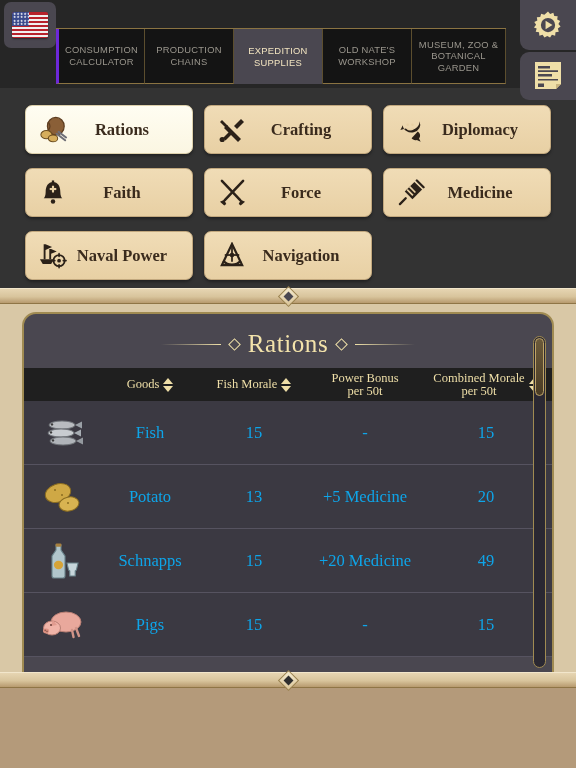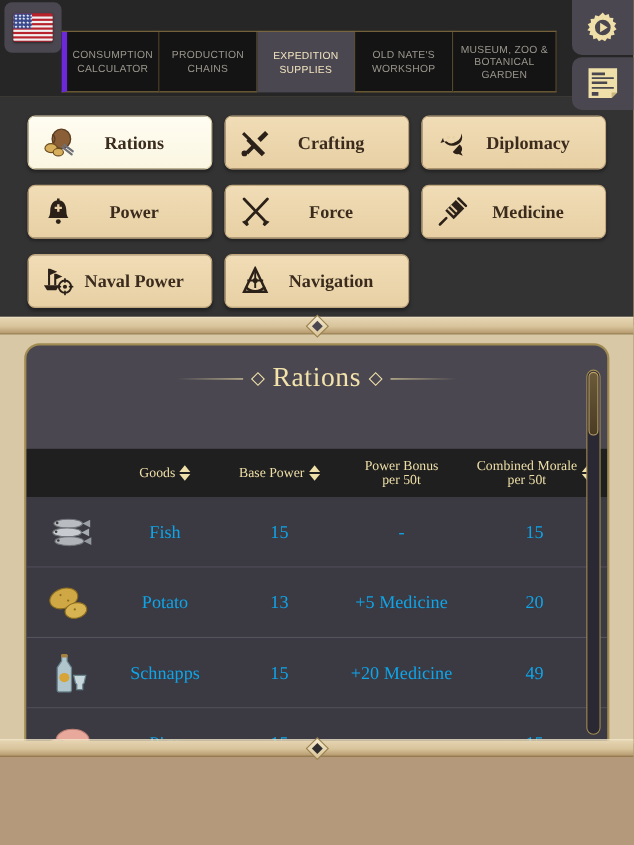--- a/index.html
+++ b/index.html
@@ -76,21 +76,21 @@
     justify-content: center;
     text-align: center;
     font-size: 9.4px;
     line-height: 11.6px;
     letter-spacing: .25px;
     color: #9a968d;
     padding: 0 3px;
     cursor: pointer;
     font-family: "Liberation Sans", sans-serif;
   }
-  .tab:first-child { border-left: 5px solid #6d28d9; }
+  .tab:first-child { border-left: 3px solid #6d28d9; }
   .tab.active {
     background: #4a4750;
     color: #f2e4c0;
     border-bottom: none;
   }
   .tab.wide { width: 94px; }
 
   
   .rail {
     position: absolute;
@@ -237,26 +237,25 @@
   .ttl-text {
     font-family: "Liberation Serif", serif;
     font-size: 25px;
     color: #f3e3ab;
     letter-spacing: .6px;
   }
 
   
   .thead {
     background: #1f1f1f;
-    height: 44px;
+    height: 33px;
     display: flex;
     align-items: flex-start;
     color: #efdfa8;
     font-family: "Liberation Serif", serif;
-    margin-top: 40px;
   }
   .th {
     display: flex;
     align-items: center;
     justify-content: center;
     gap: 4px;
     font-size: 12.5px;
     line-height: 13px;
     text-align: center;
     cursor: pointer;
@@ -427,21 +426,21 @@
     <div class="cat-btn">
       <span class="cat-ico">
         <svg width="24" height="27" viewBox="0 0 24 28">
           <path d="M10.8 1.5h2.4v3h-2.4z" fill="#2b2118"></path>
           <path d="M12 3.2c5 0 7.6 4.4 7.6 10.2 0 3.6 1 5.6 2 6.6H2.4c1-1 2-3 2-6.6C4.4 7.6 7 3.2 12 3.2z" fill="#2b2118"></path>
           <path d="M10.9 7h2.2v7h-2.2z" fill="#e8d0a4"></path>
           <path d="M8.6 9.3h6.8v2.2H8.6z" fill="#e8d0a4"></path>
           <circle cx="12" cy="23.3" r="2.3" fill="#2b2118"></circle>
         </svg>
       </span>
-      <span class="cat-label">Power</span>
+      <span class="cat-label">Faith</span>
     </div>
 
     <div class="cat-btn">
       <span class="cat-ico">
         <svg width="27" height="27" viewBox="0 0 28 28">
           <path d="M3 2l19 20" stroke="#2b2118" stroke-width="2.6" stroke-linecap="round"></path>
           <path d="M25 2L6 22" stroke="#2b2118" stroke-width="2.6" stroke-linecap="round"></path>
           <path d="M1 23.5l4.5-2 2 4.5-2 1.6z" fill="#2b2118"></path>
           <path d="M27 23.5l-4.5-2-2 4.5 2 1.6z" fill="#2b2118"></path>
         </svg>
@@ -512,21 +511,21 @@
 
       <div class="th c-good">
         <span class="lbl">Goods</span>
         <span class="sortico">
             <i class="up"></i>
             <i class="down"></i>
           </span>
       </div>
 
       <div class="th c-base">
-        <span class="lbl">Base Power</span>
+        <span class="lbl">Fish Morale</span>
         <span class="sortico">
             <i class="up"></i>
             <i class="down"></i>
           </span>
       </div>
 
       <div class="th c-skill">
         <span>
           <span class="lbl">Power Bonus</span>
           <span class="lbl">per 50t</span>

